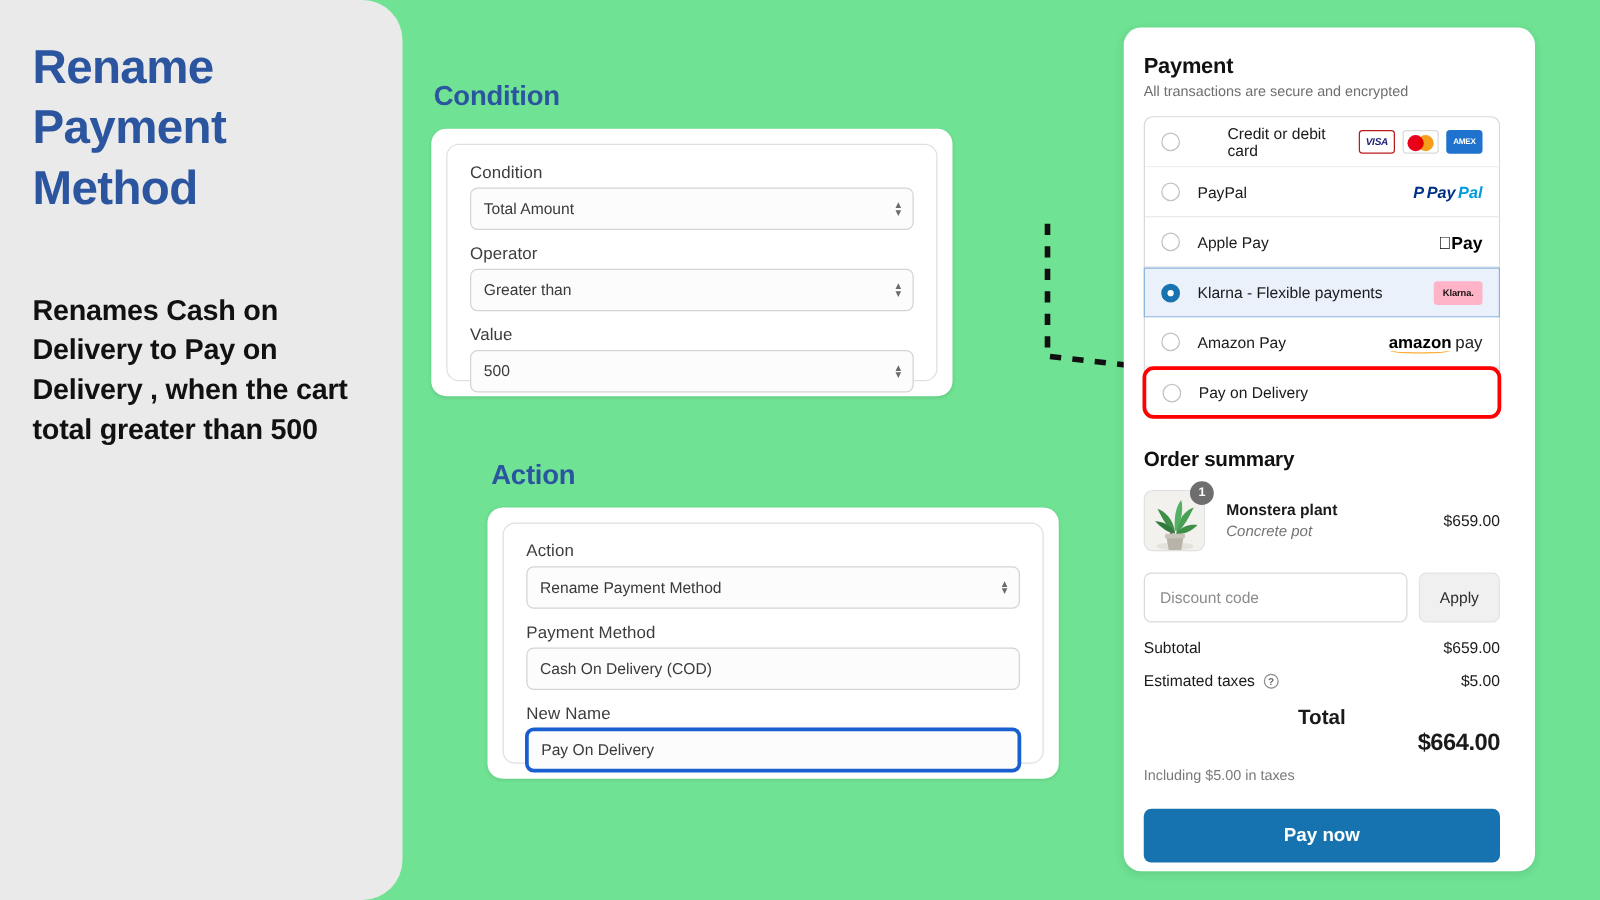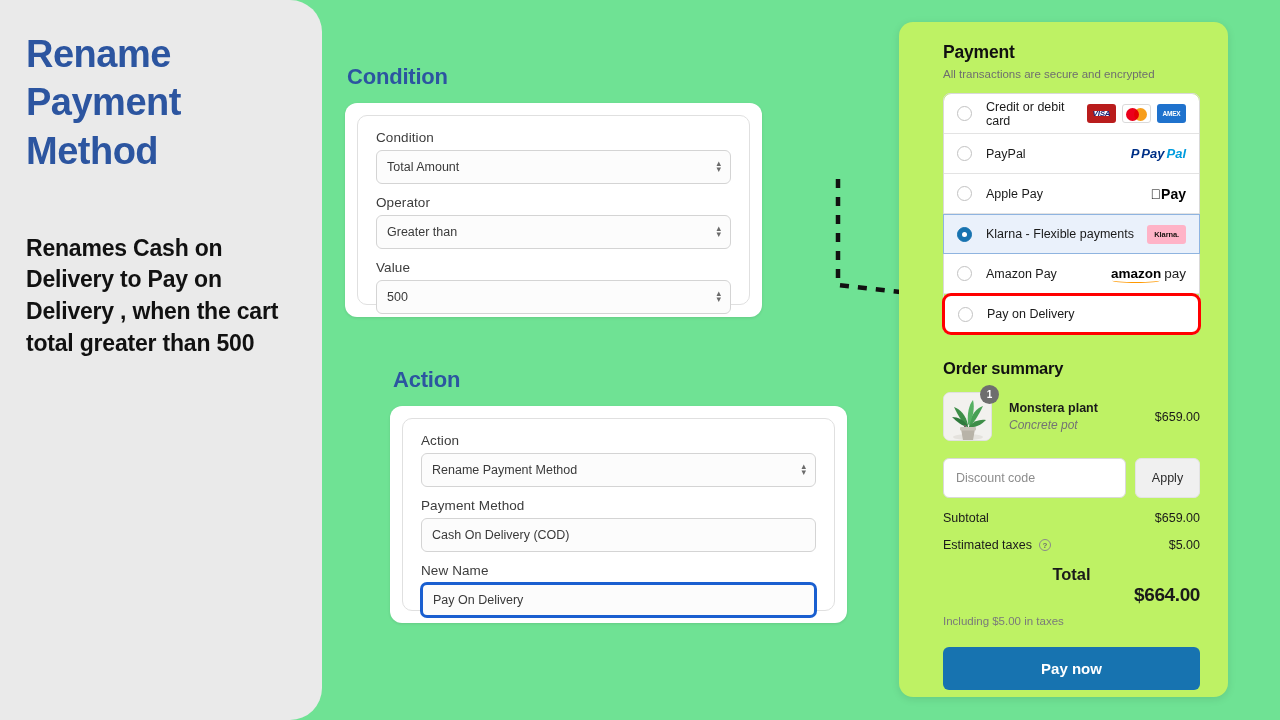--- a/index.html
+++ b/index.html
@@ -82,43 +82,43 @@
     color: #6B6B6B; font-size: 9px;
   }
 
   
   #connector { position: absolute; left: 820px; top: 160px; width: 120px; height: 160px; }
 
   
   #payment-panel {
     position: absolute; left: 899px; top: 22px;
     width: 329px; height: 675px;
-    background: #bef264;
+    background: #ffffff;
     border-radius: 14px;
     box-shadow: 0 2px 8px rgba(0,0,0,0.10);
-    padding: 20px 28px 0 44px;
+    padding: 20px 28px 0 16px;
   }
   #payment-title { font-size: 17.5px; font-weight: bold; color: #111; letter-spacing: -0.2px; }
   #payment-subtitle { font-size: 11.5px; color: #6E6E6E; margin-top: 5px; }
 
   #method-list {
     margin-top: 13px;
     border: 1px solid #D9D9D9;
     border-radius: 7px;
     overflow: visible;
   }
   .method-row {
     height: 40px;
     display: flex; align-items: center;
     padding: 0 13px;
     border-bottom: 1px solid #E3E3E3;
     position: relative;
     background: #FFFFFF;
   }
-  .method-row:first-child { border-top-left-radius: 7px; border-top-right-radius: 7px; }
+  .method-row:first-child { border-top-left-radius: 7px; border-top-right-radius: 7px; gap: 24px; }
   .method-row:last-child  { border-bottom: none; border-bottom-left-radius: 7px; border-bottom-right-radius: 7px; }
   .method-row.selected {
     background: #EAF1FB;
     border: 1px solid #8FB4E0;
     margin: 0 -1px;
   }
   .method-row.outlined {
     border: 3px solid #FF0000;
     border-radius: 9px;
     margin: -1px -2px;
@@ -139,21 +139,21 @@
   }
   .method-label { margin-left: 14px; font-size: 12.5px; color: #1A1A1A; }
   .method-logos { margin-left: auto; display: flex; align-items: center; gap: 6px; }
 
   
   .brand {
     height: 19px; border-radius: 3px;
     display: flex; align-items: center; justify-content: center;
     font-size: 8px; font-weight: bold;
   }
-  .brand.visa { width: 29px; background:#fff; border:7px solid #b91c1c; color:#1A1F71; letter-spacing:-0.2px; font-style: italic; }
+  .brand.visa { width: 29px; background:#fff; border:1px solid #b91c1c; color:#1A1F71; letter-spacing:-0.2px; font-style: italic; }
   .brand.mc   { width: 29px; background:#fff; border:1px solid #DADADA; position: relative; }
   .brand.mc .c1, .brand.mc .c2 { position:absolute; width:13px; height:13px; border-radius:50%; top:2.5px; }
   .brand.mc .c1 { background:#EB001B; left:3px; }
   .brand.mc .c2 { background:#F79E1B; right:3px; mix-blend-mode: multiply; }
   .brand.amex { width: 29px; background:#1F72CD; color:#fff; font-size:6.5px; letter-spacing:-0.2px; }
   .paypal-logo { font-size: 13px; font-weight: bold; font-style: italic; color:#003087; display:flex; align-items:center; gap:2px; }
   .paypal-logo .pp2 { color:#009CDE; }
   .applepay-logo { font-size: 14px; font-weight: 600; color:#000; display:flex; align-items:center; }
   .amazonpay-logo { font-size: 13.5px; color:#000; display:flex; align-items:baseline; gap:3px; line-height:1; }
   .amazonpay-logo .az { font-weight: bold; position: relative; }

